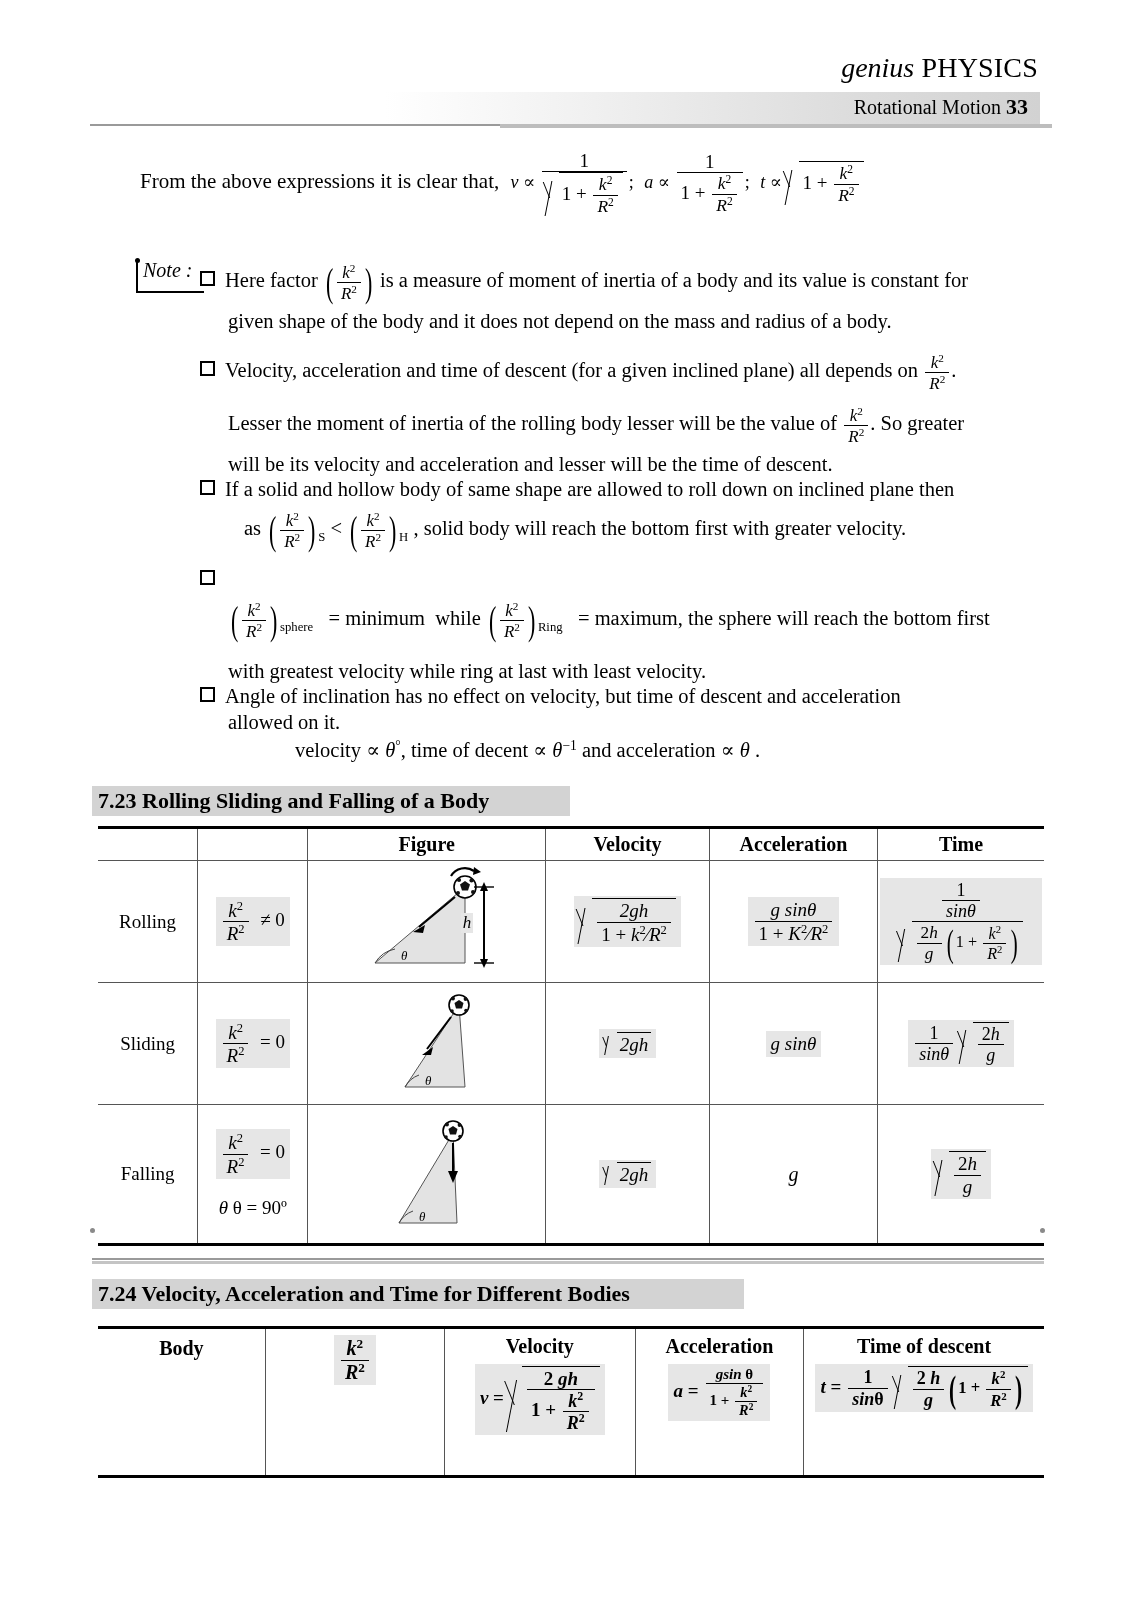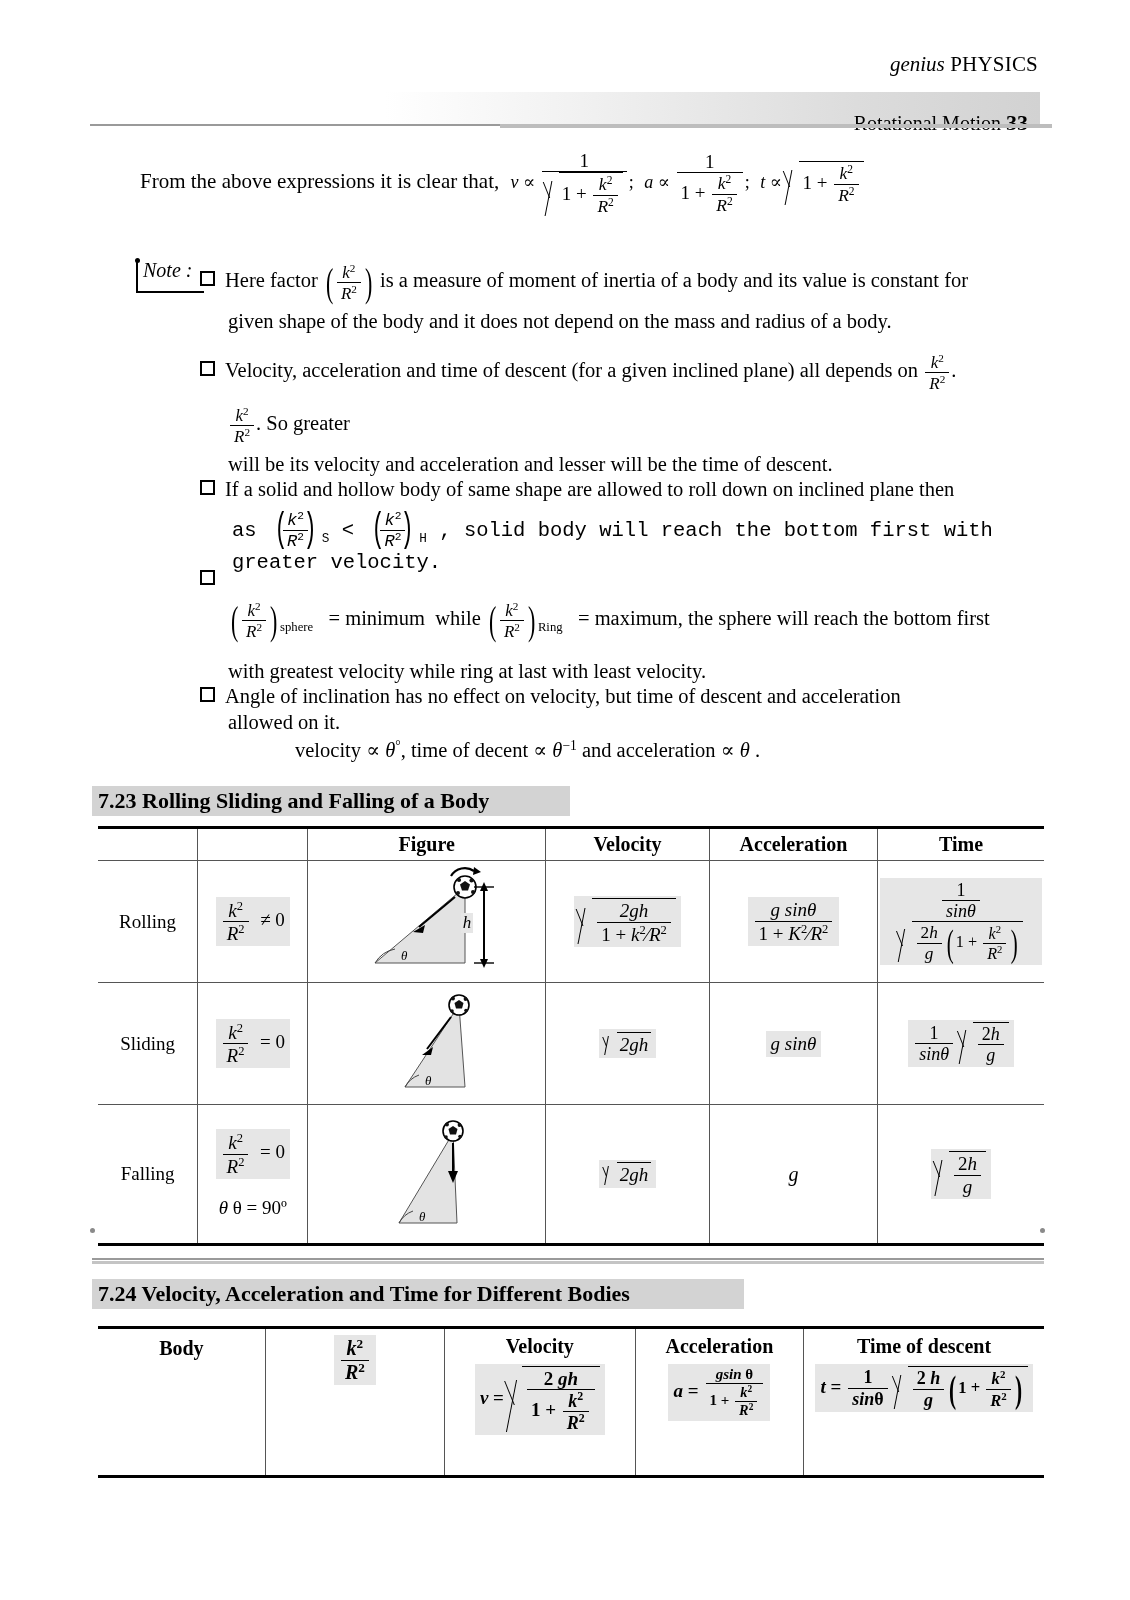--- a/index.html
+++ b/index.html
@@ -20,21 +20,21 @@
     width: 1130px;
     height: 1600px;
     box-sizing: border-box;
   }
 
   
   .brand {
     position: absolute;
     top: 52px;
     right: 92px;
-    font-size: 21px;
+    font-size: 28px;
     white-space: nowrap;
     margin-left: 34px;
   }
   .brand .g {
     font-style: italic;
     font-family: "Liberation Serif", serif;
   }
   .brand .p {
     font-style: normal;
     letter-spacing: 0.2px;
@@ -49,21 +49,21 @@
   .hdr-band-fill {
     position: absolute;
     top: 0;
     right: 0;
     width: 655px;
     height: 32px;
     background: linear-gradient(to right, #ffffff 0%, #f2f2f2 28%, #dcdcdc 72%, #d2d2d2 100%);
   }
   .hdr-band-text {
     position: absolute;
-    top: 18px;
+    top: 2px;
     right: 12px;
     font-size: 20px;
     white-space: nowrap;
   }
   .hdr-band-text b { font-size: 22px; }
   .hdr-rule {
     position: absolute;
     top: 124px;
     left: 90px;
     right: 90px;
@@ -322,30 +322,31 @@
     </div>
     <div class="bul" style="left:228px; top:310px; width:840px;">
       <span>given shape of the body and it does not depend on the mass and radius of a body.</span>
     </div>
 
     <div class="bul" style="left:200px; top:352px; width:860px;">
       <span class="sq"></span><span>Velocity, acceleration and time of descent (for a given inclined plane) all depends on</span>
       <span class="frac" style="font-size:17px;"><span class="num"><span class="m">k</span><span class="sup">2</span></span><span class="den"><span class="m">R</span><span class="sup">2</span></span></span><span>.</span>
     </div>
     <div class="bul" style="left:228px; top:405px; width:840px;">
+      <span>Lesser the moment of inertia of the rolling body lesser will be the value of</span>
       <span class="frac" style="font-size:17px;"><span class="num"><span class="m">k</span><span class="sup">2</span></span><span class="den"><span class="m">R</span><span class="sup">2</span></span></span><span>. So greater</span>
     </div>
     <div class="bul" style="left:228px; top:453px; width:840px;">
       <span>will be its velocity and acceleration and lesser will be the time of descent.</span>
     </div>
 
     <div class="bul" style="left:200px; top:478px; width:860px;">
       <span class="sq"></span><span>If a solid and hollow body of same shape are allowed to roll down on inclined plane then</span>
     </div>
-    <div class="bul" style="left:232px; top:510px; width:840px;font-family:Liberation Mono, monospace;">
+    <div class="bul" style="left:244px; top:510px; width:840px;">
       <span>as</span>
       <span class="paren" style="font-size:17px;"><span class="frac"><span class="num"><span class="m">k</span><span class="sup">2</span></span><span class="den"><span class="m">R</span><span class="sup">2</span></span></span></span><span class="sub">S</span>
       <span>&lt;</span>
       <span class="paren" style="font-size:17px;"><span class="frac"><span class="num"><span class="m">k</span><span class="sup">2</span></span><span class="den"><span class="m">R</span><span class="sup">2</span></span></span></span><span class="sub">H</span>
       <span>, solid body will reach the bottom first with greater velocity.</span>
     </div>
 
     <div class="bul" style="left:200px; top:568px; width:860px;">
       <span class="sq"></span>
     </div>

